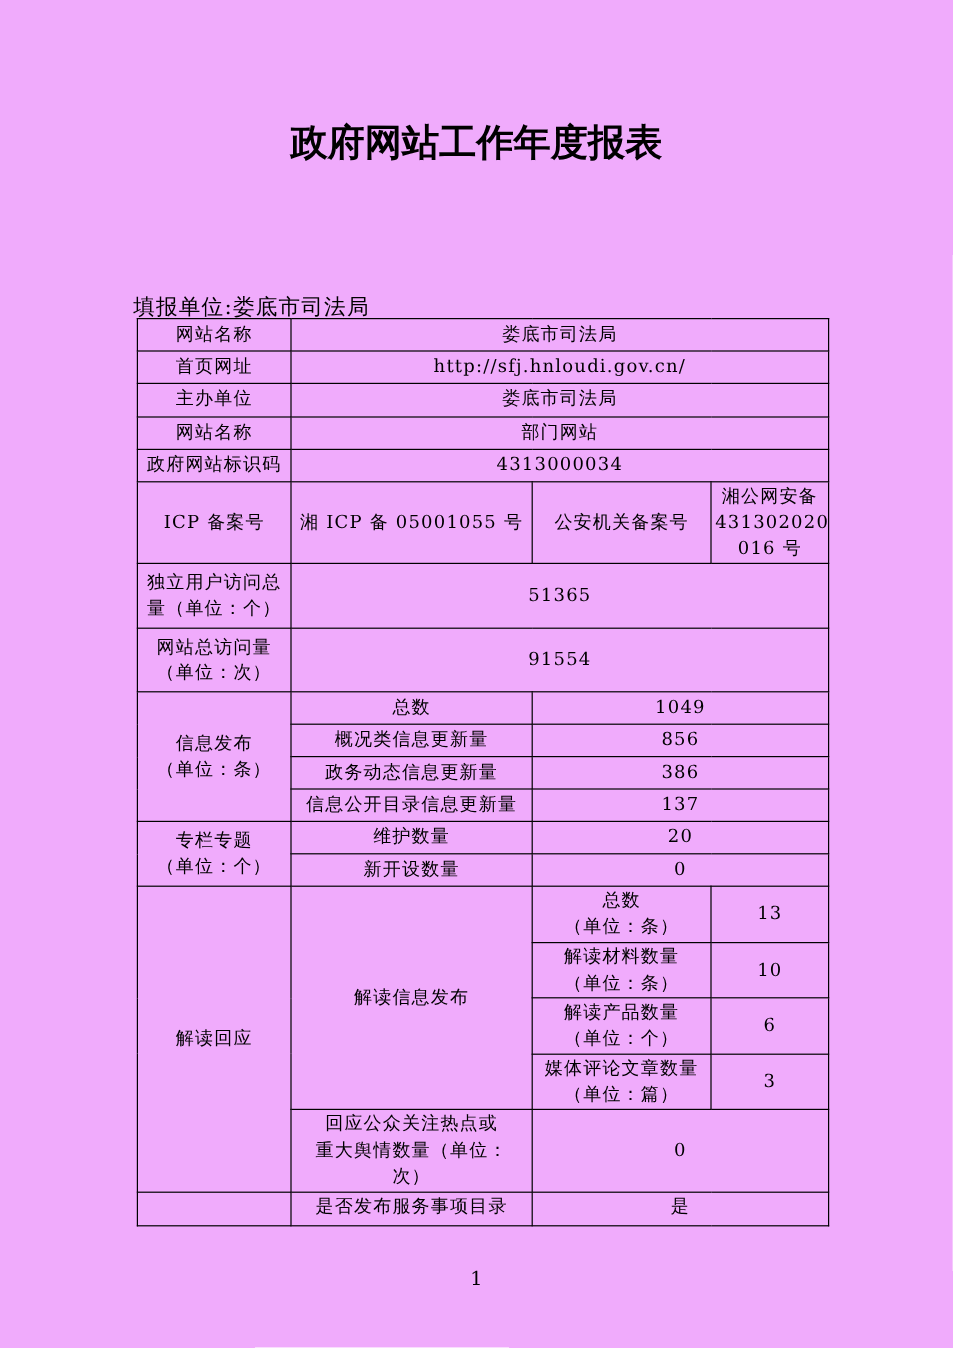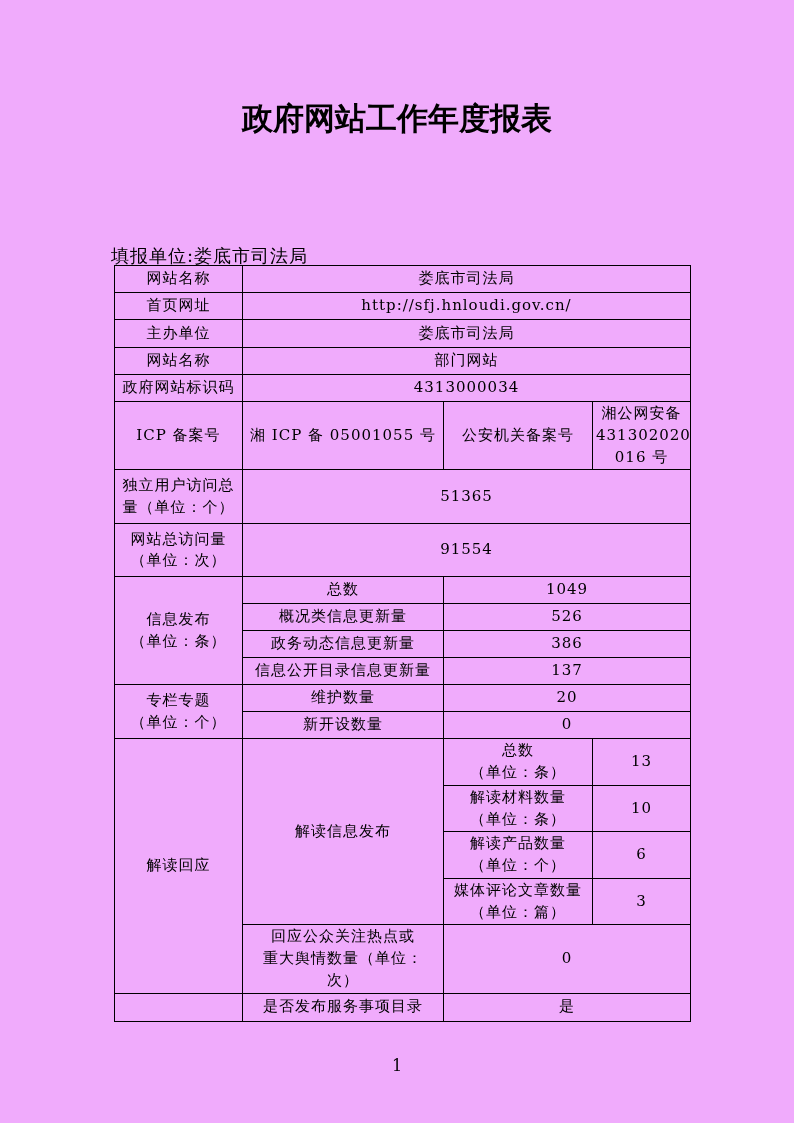--- a/index.html
+++ b/index.html
@@ -131,21 +131,21 @@
         <td colspan="3">91554</td>
       </tr>
       <tr class="h27">
         <td rowspan="4">信息发布
 （单位：条）</td>
         <td>总数</td>
         <td colspan="2">1049</td>
       </tr>
       <tr class="h27">
         <td>概况类信息更新量</td>
-        <td colspan="2">526</td>
+        <td colspan="2">856</td>
       </tr>
       <tr class="h27">
         <td>政务动态信息更新量</td>
         <td colspan="2">386</td>
       </tr>
       <tr class="h27">
         <td>信息公开目录信息更新量</td>
         <td colspan="2">137</td>
       </tr>
       <tr class="h27">

